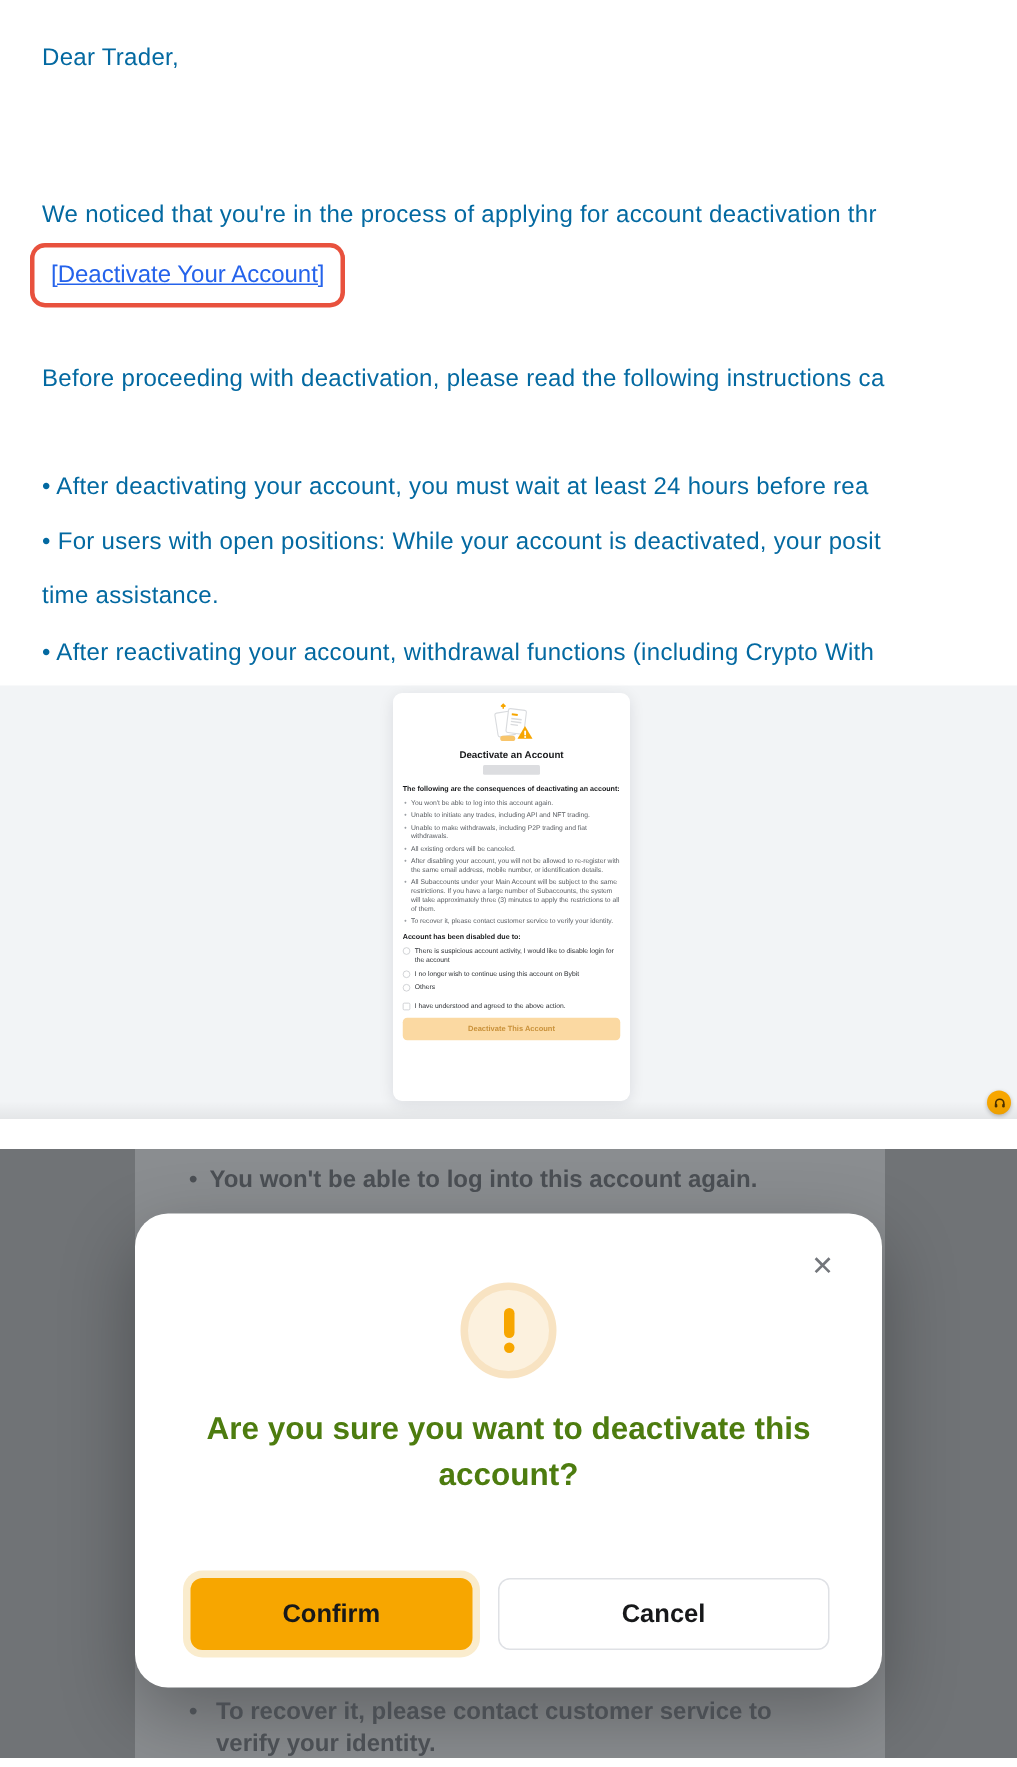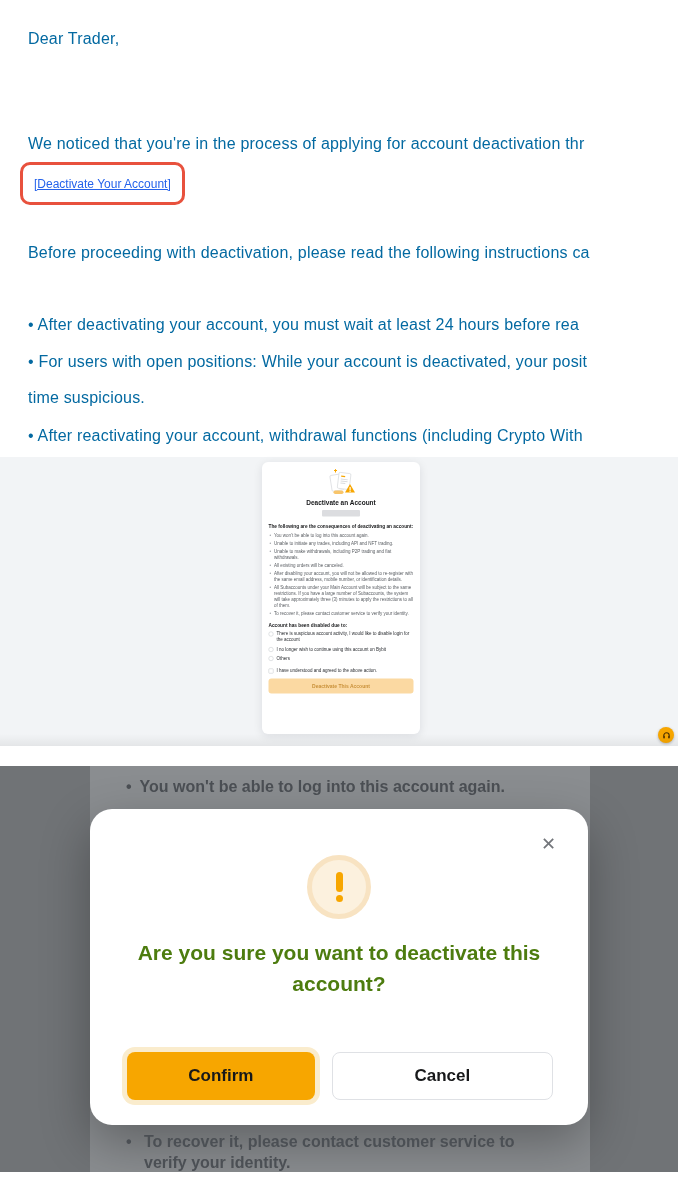--- a/index.html
+++ b/index.html
@@ -12,21 +12,21 @@
   .e-greet{top:30px;}
   .e-p1{top:103px;margin-top:32px;}
   .e-p2{top:244px;}
   .e-b1{top:316px;}
   .e-b2{top:353px;}
   .e-b2c{top:389px;}
   .e-b3{top:427px;}
   .link-box{position:absolute;left:20px;top:162px;height:43px;border:3px solid #e8513d;
             border-radius:10px;display:flex;align-items:center;padding:0 11px;
             box-sizing:border-box;background:#fff;}
-  .link-box a{font-size:12px;color:#2563eb;text-decoration:underline;white-space:nowrap;}
+  .link-box a{font-size:16px;color:#2563eb;text-decoration:underline;white-space:nowrap;}
 
   
   .shot-strip{position:absolute;left:0;top:457px;width:678px;height:289px;background:#f2f4f6;}
   .shot-strip::after{content:"";position:absolute;left:0;bottom:0;width:100%;height:12px;
             background:linear-gradient(rgba(0,0,0,0), rgba(0,0,0,.06));}
   .phone-card{position:absolute;left:262px;top:5px;width:158px;height:272px;background:#fff;
             border-radius:6px;box-shadow:0 2px 10px rgba(15,23,42,.10);overflow:hidden;}
   .phone-inner{width:316px;height:544px;transform:scale(.5);transform-origin:0 0;
             padding:8px 13px;box-sizing:border-box;}
   .p-icon{display:block;margin:4px auto 0;}
@@ -85,21 +85,21 @@
   <div class="eline e-greet">Dear Trader,</div>
   <div class="eline e-p1">We noticed that you're in the process of applying for account deactivation thr</div>
 
   <div class="link-box">
     <a href="#">[Deactivate Your Account]</a>
   </div>
 
   <div class="eline e-p2">Before proceeding with deactivation, please read the following instructions ca</div>
   <div class="eline e-b1">• After deactivating your account, you must wait at least 24 hours before rea</div>
   <div class="eline e-b2">• For users with open positions: While your account is deactivated, your posit</div>
-  <div class="eline e-b2c">time suspicious.</div>
+  <div class="eline e-b2c">time assistance.</div>
   <div class="eline e-b3">• After reactivating your account, withdrawal functions (including Crypto With</div>
 
   <div class="shot-strip">
     <div class="phone-card">
       <div class="phone-inner">
         <svg class="p-icon" width="70" height="58" viewBox="0 0 70 58">
           <g transform="rotate(-9 28 30)">
             <rect x="15" y="13" width="24" height="32" rx="2.5" fill="#fff" stroke="#d9dbde" stroke-width="1.5"></rect>
           </g>
           <g transform="rotate(7 42 28)">

